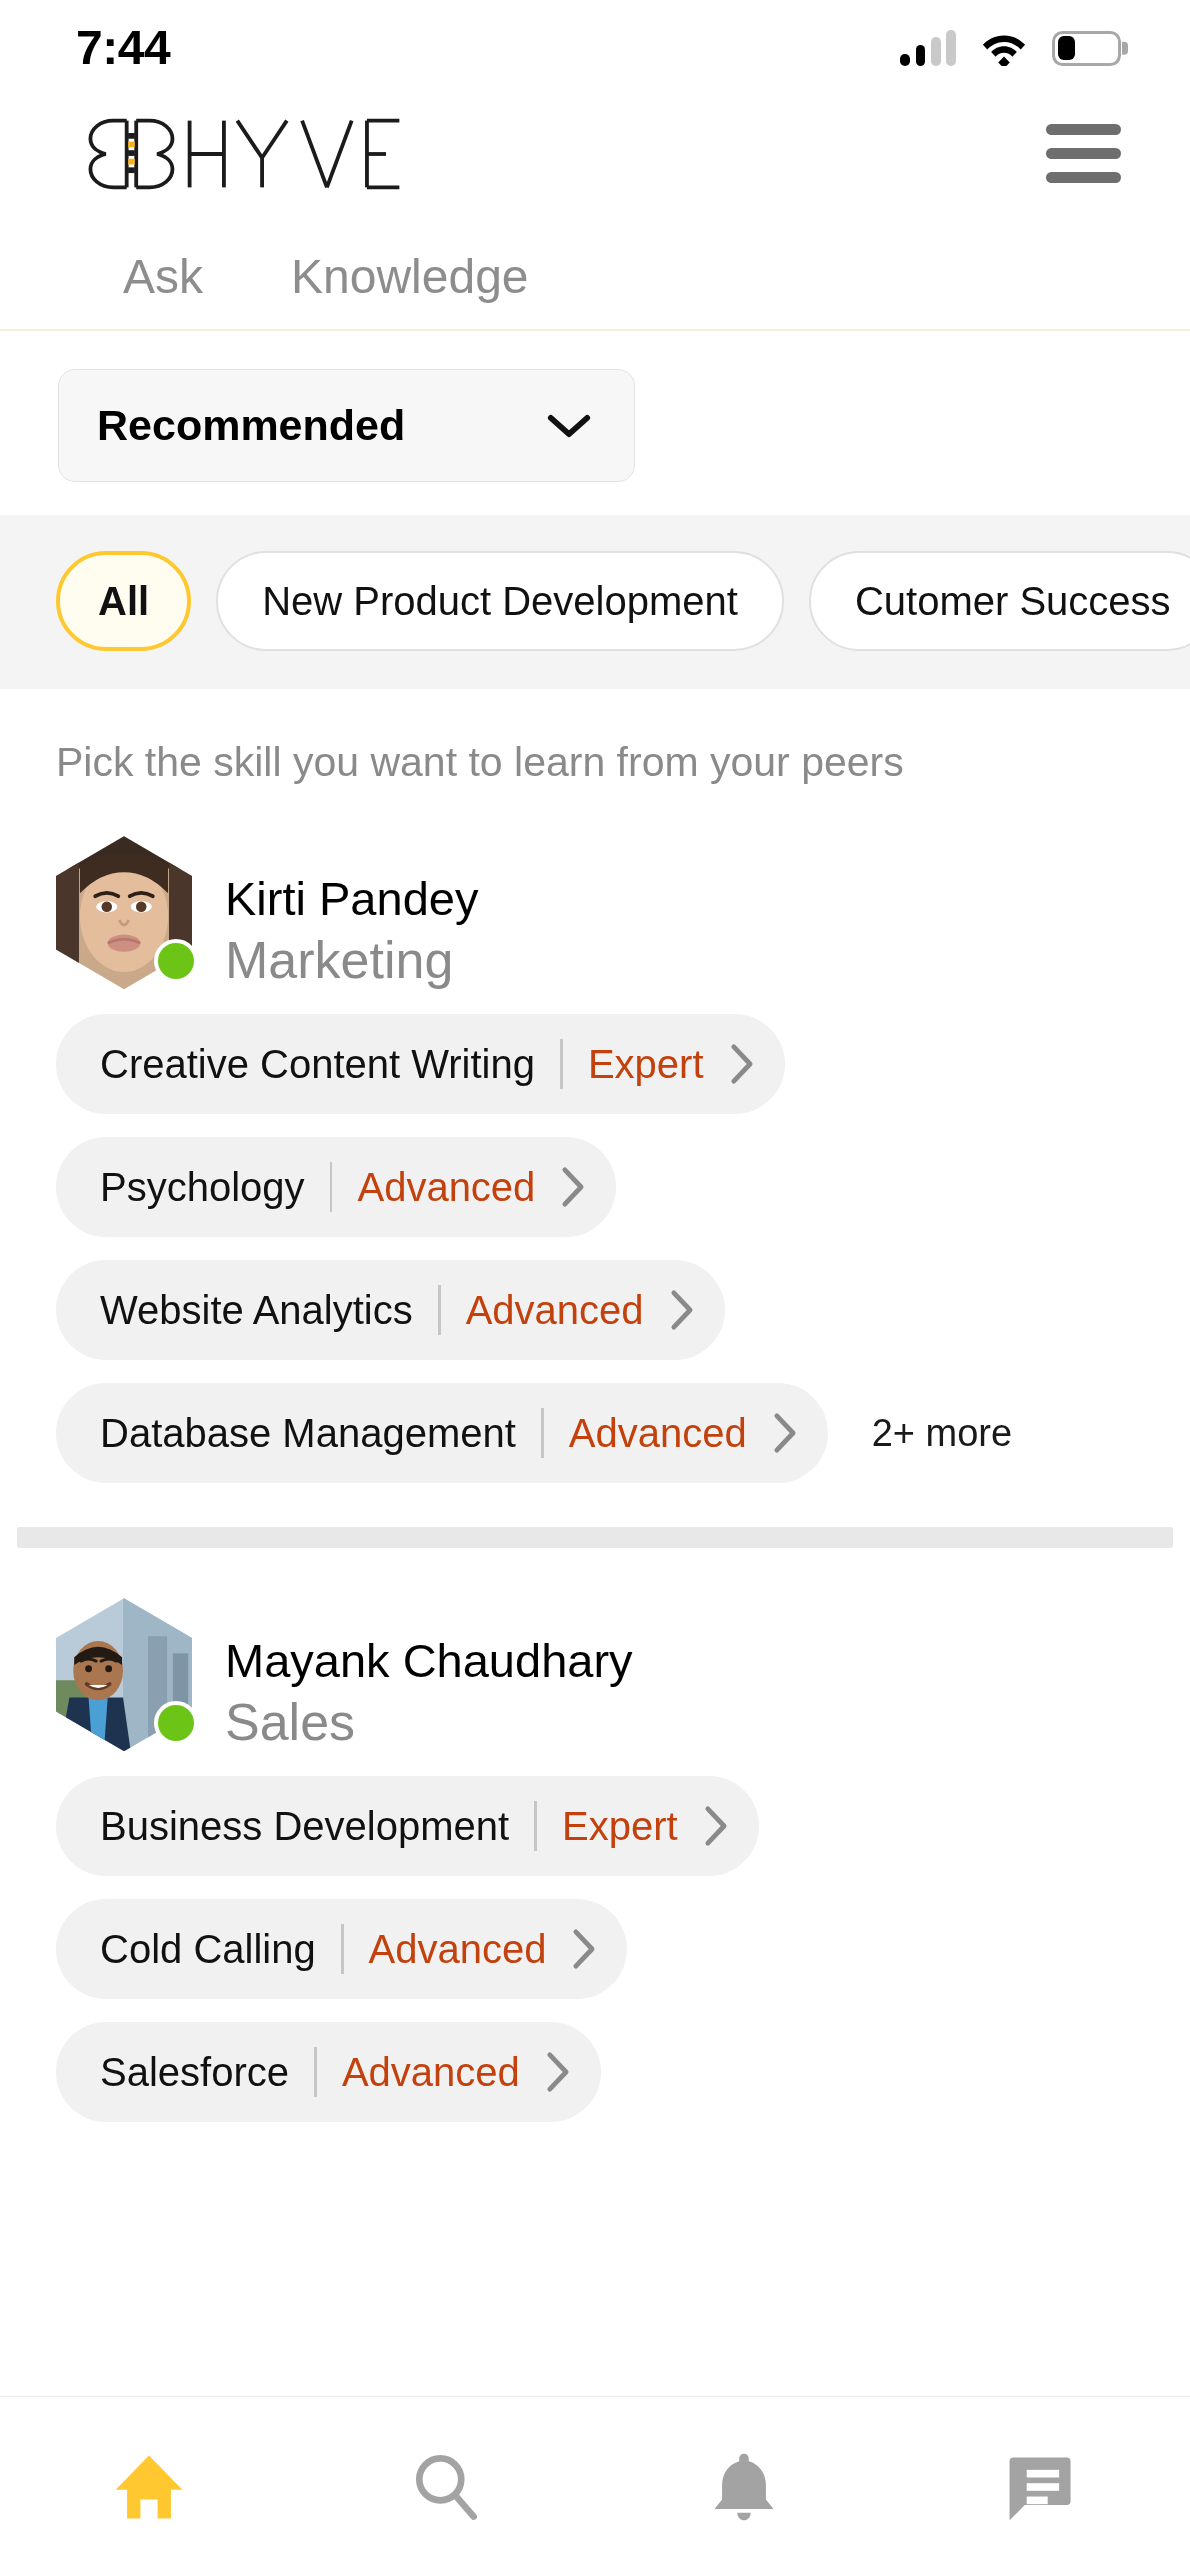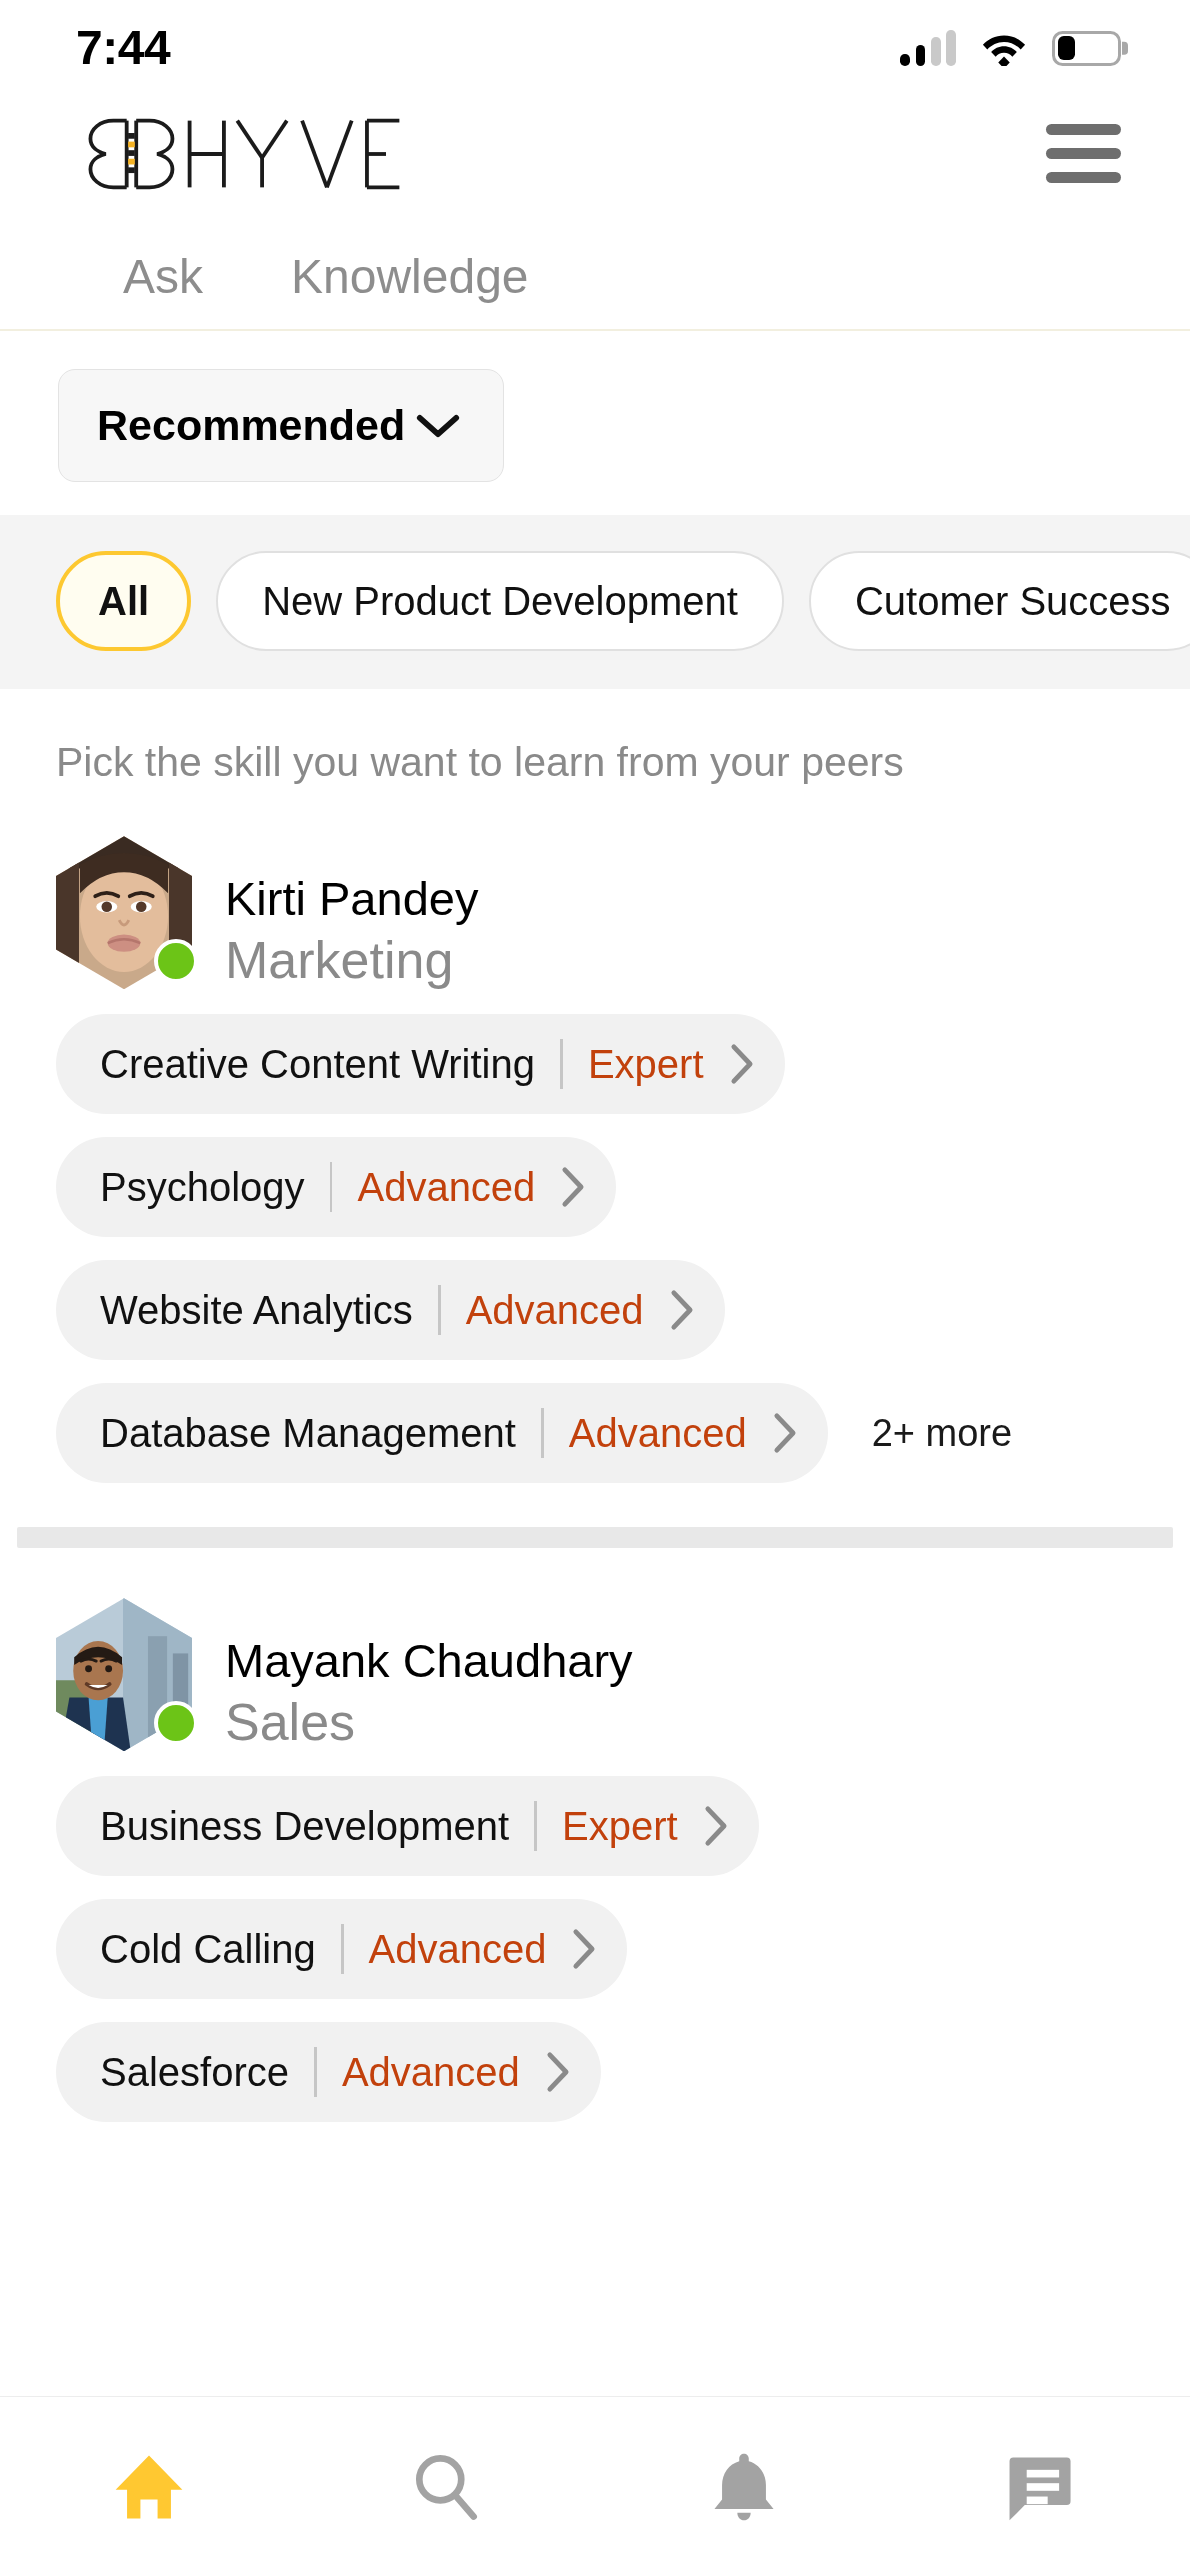--- a/index.html
+++ b/index.html
@@ -131,21 +131,21 @@
     left: 50%; transform: translateX(-50%);
     bottom: -6.7px;
     width: 297px; height: 13.4px;
     background: #FFC831;
     border-radius: 7.7px;
   }
 
   
   .sort-row { padding: 38px 0 33px 58px; }
   .sort-select {
-    width: 446px; height: 113px;
+    width: 577px; height: 113px;
     background: #f7f7f7;
     border: 1.9px solid #e3e3e3;
     border-radius: 17px;
     display: flex;
     align-items: center;
     justify-content: space-between;
     padding: 0 42px 0 38px;
     cursor: pointer;
   }
   .sort-label { font-size: 43px; font-weight: 700; color: #000; }

